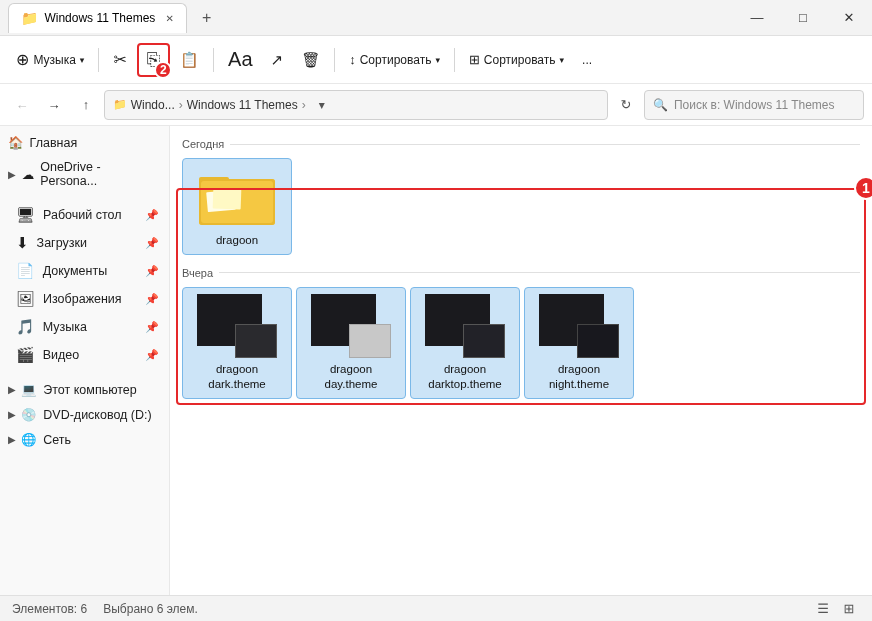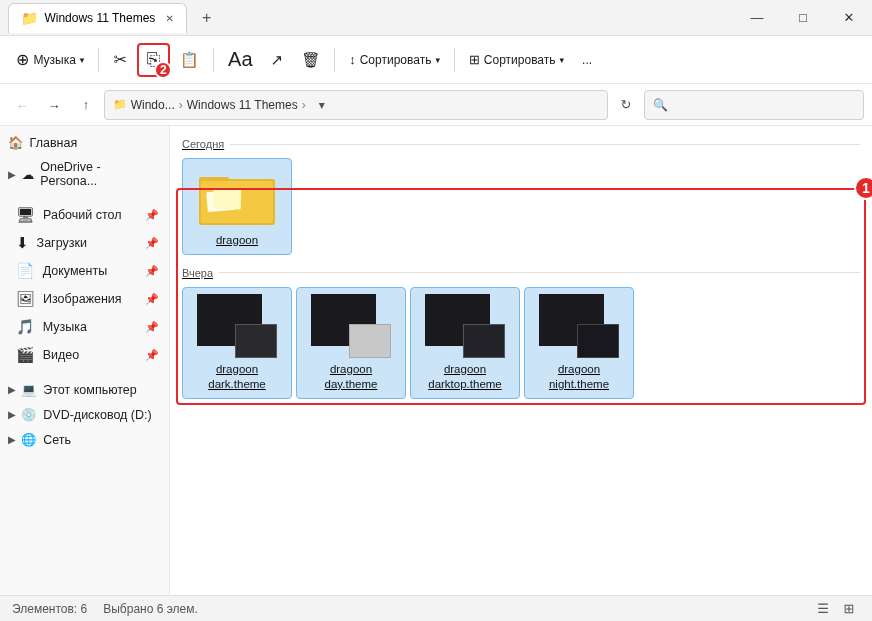--- a/index.html
+++ b/index.html
@@ -369,21 +369,20 @@
       display: flex;
       align-items: center;
       justify-content: center;
       cursor: pointer;
       font-size: 13px;
       border-radius: 3px;
     }
 
     .content-wrapper {
       position: relative;
-      text-decoration: underline;
     }
     .selection-box {
       position: absolute;
       border: 2px solid #e5282a;
       border-radius: 4px;
       pointer-events: none;
       z-index: 10;
     }
     .selection-badge {
       position: absolute;
@@ -475,20 +474,21 @@
     <span class="address-path-icon">📁</span>
     <span>Windo...</span>
     <span class="path-sep"> › </span>
     <span>Windows 11 Themes</span>
     <span class="path-sep"> ›</span>
     <span class="address-dropdown">▾</span>
   </div>
   <div class="refresh-btn">↻</div>
   <div class="search-box">
     <span>🔍</span>
+    <span>Поиск в: Windows 11 Themes</span>
   </div>
 </div>
 
 <div class="main">
 
   <div class="sidebar">
     <div class="sidebar-section">
       <span class="si-icon">🏠</span>
       <span>Главная</span>
     </div>

